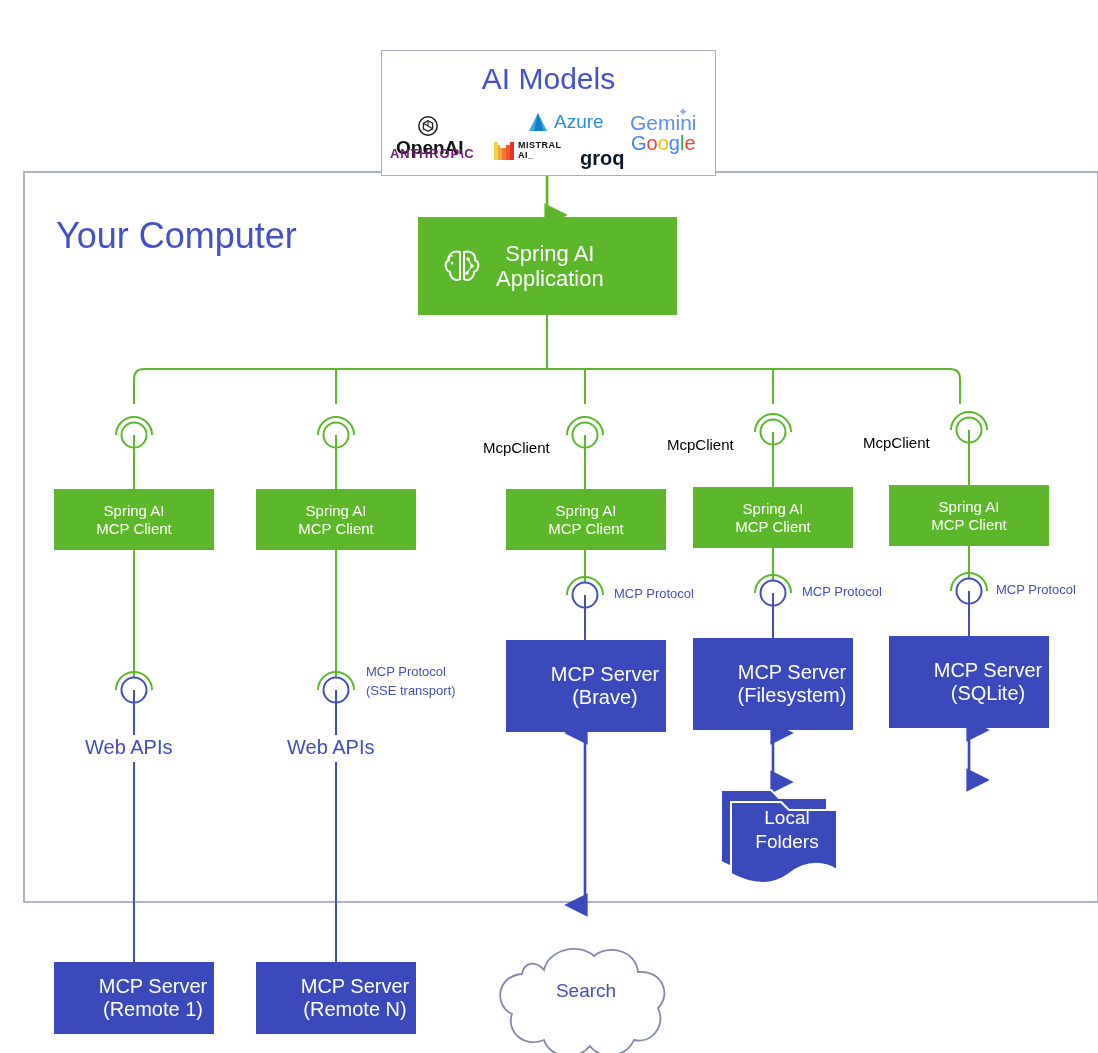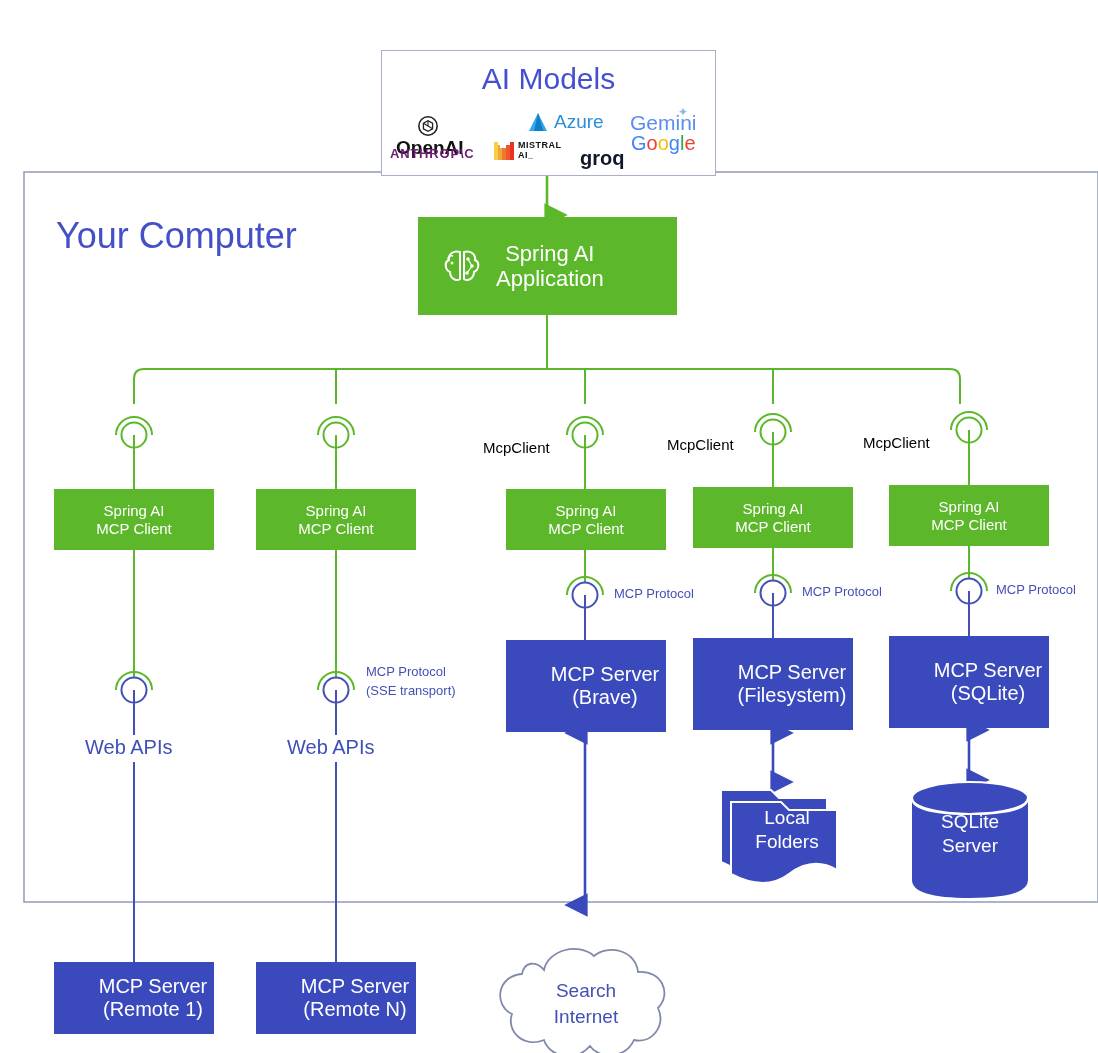--- a/index.html
+++ b/index.html
@@ -276,39 +276,27 @@
     <svg width="132" height="110" viewBox="0 0 132 110">
       <path d="M8,8 L58,8 L66,16 L114,16 L114,76 Q90,62 66,80 Q42,98 8,80 Z" fill="#3a49bc" stroke="#ffffff" stroke-width="2"></path>
       <path d="M18,20 L68,20 L76,28 L124,28 L124,88 Q100,74 76,92 Q52,110 18,92 Z" fill="#3a49bc" stroke="#ffffff" stroke-width="2"></path>
     </svg>
     <div class="shape-text" style="top:24px;left:8px;">
       <div>Local</div>
         <div>Folders</div>
     </div>
   </div>
 
-  <div style="position:absolute;left:908px;top:780px;width:124px;height:122px;">
-    <svg width="124" height="122" viewBox="0 0 124 122">
-      <path d="M4,18 L4,100 Q4,118 62,118 Q120,118 120,100 L120,18 Z" fill="#3a49bc"></path>
-      <ellipse cx="62" cy="18" rx="58" ry="16" fill="#3a49bc" stroke="#ffffff" stroke-width="2"></ellipse>
-      <path d="M4,18 Q4,34 62,34 Q120,34 120,18" fill="none" stroke="#ffffff" stroke-width="2"></path>
-    </svg>
-    <div class="shape-text" style="top:30px;">
-      <div>SQLite</div>
-        <div>Server</div>
-    </div>
-  </div>
 
   <div style="position:absolute;left:466px;top:932px;width:240px;height:121px;">
     <svg width="240" height="130" viewBox="0 0 240 130">
       <path d="M78,38 C82,18 112,10 128,24 C142,12 170,18 172,40
                C196,38 206,62 192,76 C200,94 186,112 168,108
                C160,126 134,128 124,114 C110,130 84,126 78,108
                C58,116 40,100 46,82 C28,74 30,44 56,42
                C58,30 70,28 78,38 Z" fill="#ffffff" stroke="#8189ab" stroke-width="1.8"></path>
     </svg>
     <div class="cloud-text" style="top:48px;">
       <div>Search</div>
-      <div style="margin-top:4px;">Internet</div>
     </div>
   </div>
 
 </div>
 
 </body></html>

